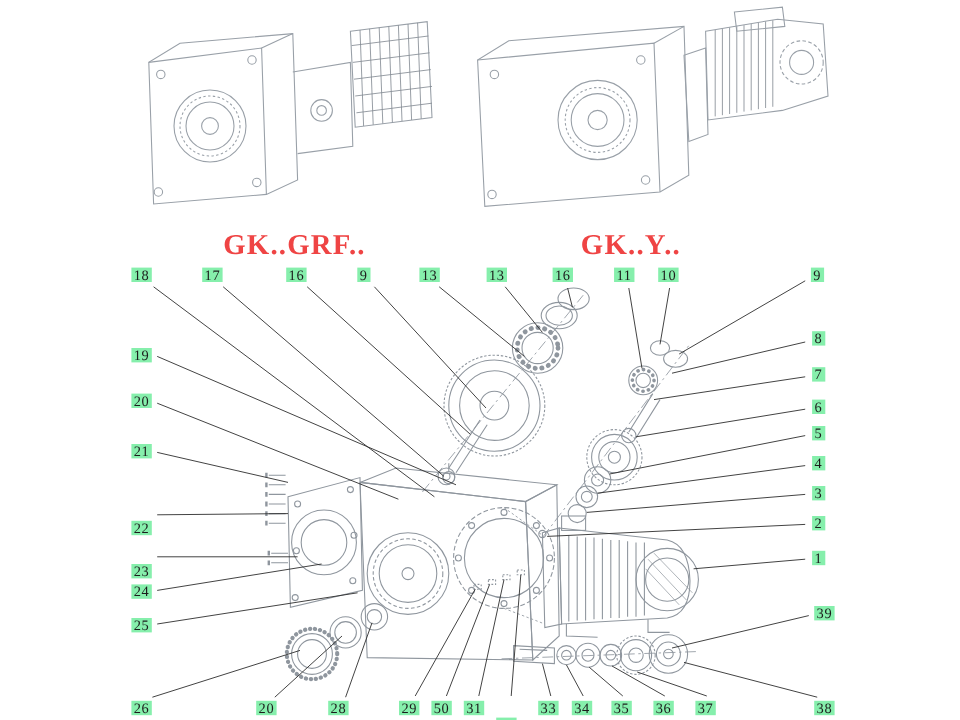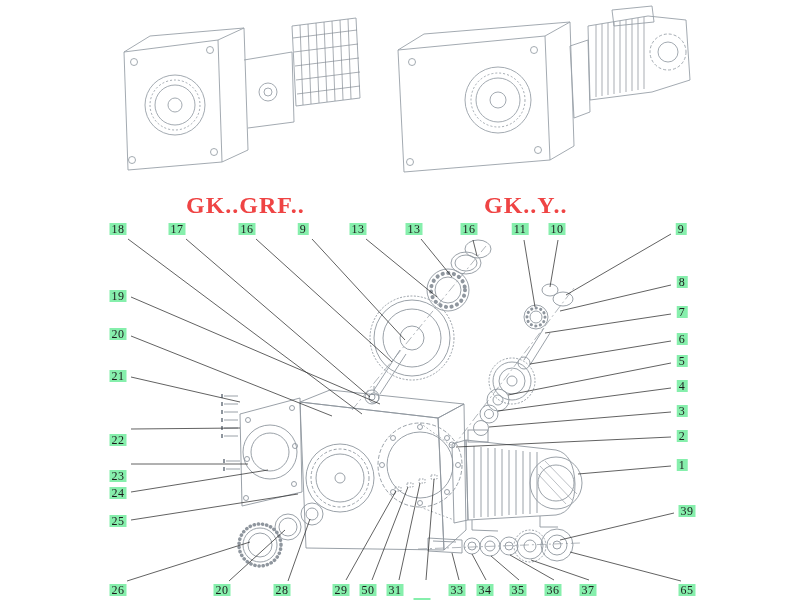--- a/index.html
+++ b/index.html
@@ -274,15 +274,15 @@
   <div class="callout" style="left:282px;top:590px">28</div>
   <div class="callout" style="left:341px;top:590px">29</div>
   <div class="callout" style="left:368px;top:590px">50</div>
   <div class="callout" style="left:395px;top:590px">31</div>
   <div class="callout" style="left:422px;top:604px">32</div>
   <div class="callout" style="left:457px;top:590px">33</div>
   <div class="callout" style="left:485px;top:590px">34</div>
   <div class="callout" style="left:518px;top:590px">35</div>
   <div class="callout" style="left:553px;top:590px">36</div>
   <div class="callout" style="left:588px;top:590px">37</div>
-  <div class="callout" style="left:687px;top:590px">65</div>
+  <div class="callout" style="left:687px;top:590px">38</div>
 
 </div>
 
 </body></html>

